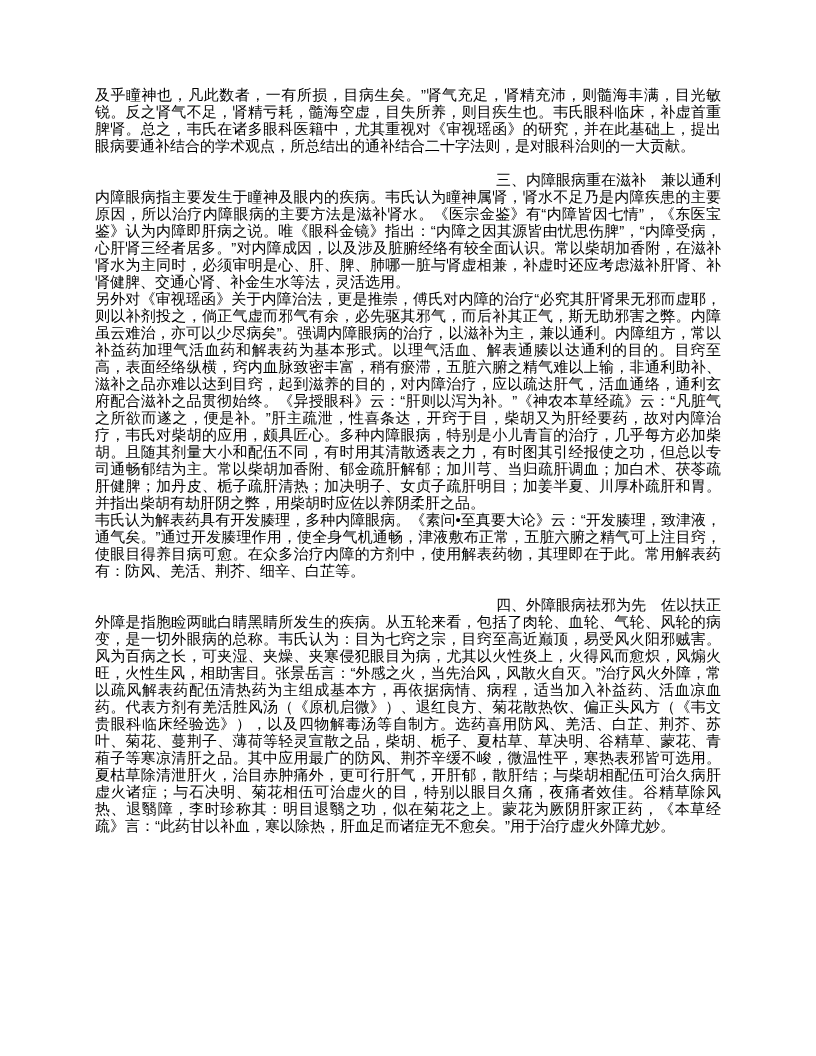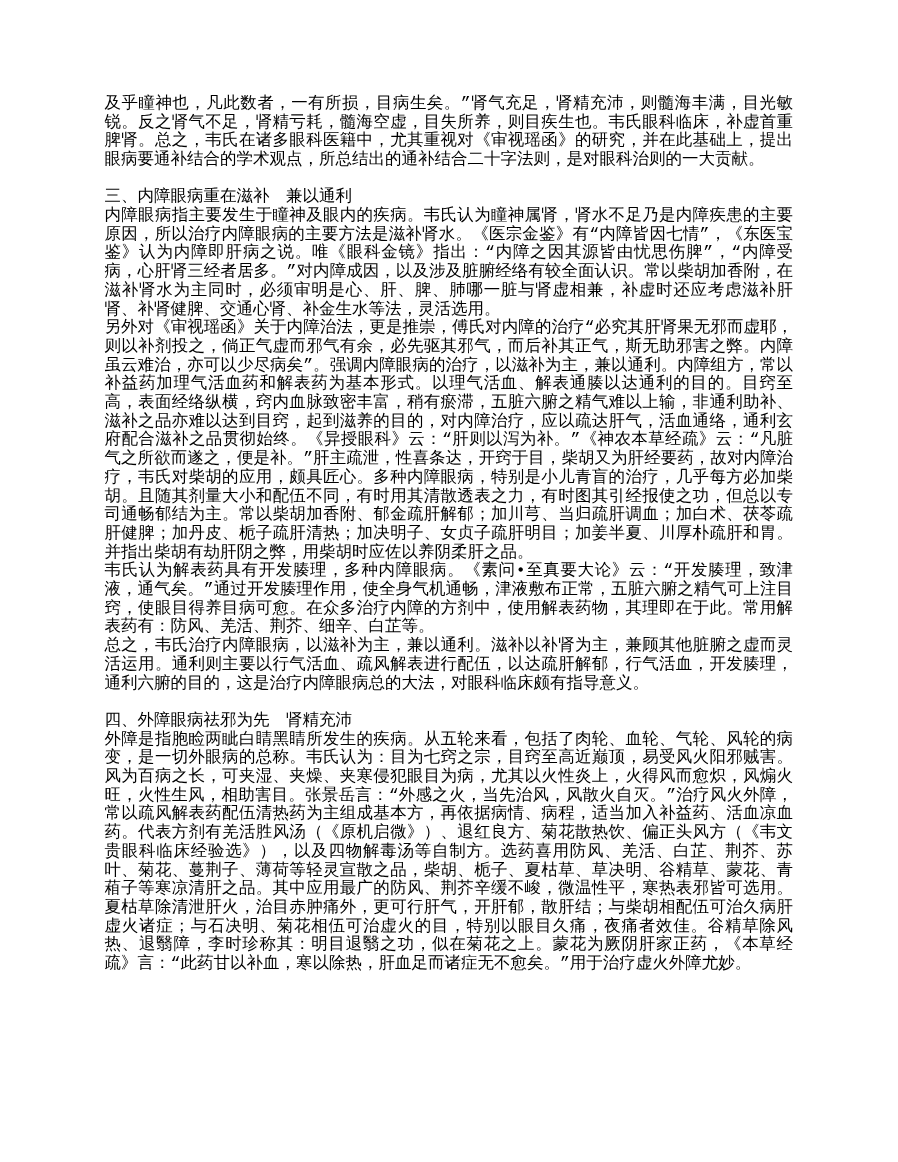--- a/index.html
+++ b/index.html
@@ -13,41 +13,40 @@
     position: relative;
     overflow: hidden;
   }
   .page {
     box-sizing: border-box;
     width: 816px;
     height: 1056px;
     padding: 86px 95px 70px 95px;
     background: #ffffff;
     color: #000000;
-    font-family: Liberation Mono, monospace;
+    font-family: Liberation Sans, sans-serif;
     font-size: 15px;
     line-height: 17px;
   }
   .para {
     margin: 0;
     text-align: justify;
     text-justify: inter-character;
     word-break: break-all;
   }
   .heading {
     margin: 17px 0 0 0;
-    text-align: left;
+    text-align: right;
     word-break: break-all;
   }
 </style>
 </head>
 <body>
 
 <div class="page">
   <p class="para">及乎瞳神也，凡此数者，一有所损，目病生矣。”肾气充足，肾精充沛，则髓海丰满，目光敏锐。反之肾气不足，肾精亏耗，髓海空虚，目失所养，则目疾生也。韦氏眼科临床，补虚首重脾肾。总之，韦氏在诸多眼科医籍中，尤其重视对《审视瑶函》的研究，并在此基础上，提出眼病要通补结合的学术观点，所总结出的通补结合二十字法则，是对眼科治则的一大贡献。</p>
   <p class="heading">三、内障眼病重在滋补　兼以通利</p>
   <p class="para">内障眼病指主要发生于瞳神及眼内的疾病。韦氏认为瞳神属肾，肾水不足乃是内障疾患的主要原因，所以治疗内障眼病的主要方法是滋补肾水。《医宗金鉴》有“内障皆因七情”，《东医宝鉴》认为内障即肝病之说。唯《眼科金镜》指出：“内障之因其源皆由忧思伤脾”，“内障受病，心肝肾三经者居多。”对内障成因，以及涉及脏腑经络有较全面认识。常以柴胡加香附，在滋补肾水为主同时，必须审明是心、肝、脾、肺哪一脏与肾虚相兼，补虚时还应考虑滋补肝肾、补肾健脾、交通心肾、补金生水等法，灵活选用。</p>
   <p class="para">另外对《审视瑶函》关于内障治法，更是推崇，傅氏对内障的治疗“必究其肝肾果无邪而虚耶，则以补剂投之，倘正气虚而邪气有余，必先驱其邪气，而后补其正气，斯无助邪害之弊。内障虽云难治，亦可以少尽病矣”。强调内障眼病的治疗，以滋补为主，兼以通利。内障组方，常以补益药加理气活血药和解表药为基本形式。以理气活血、解表通腠以达通利的目的。目窍至高，表面经络纵横，窍内血脉致密丰富，稍有瘀滞，五脏六腑之精气难以上输，非通利助补、滋补之品亦难以达到目窍，起到滋养的目的，对内障治疗，应以疏达肝气，活血通络，通利玄府配合滋补之品贯彻始终。《异授眼科》云：“肝则以泻为补。”《神农本草经疏》云：“凡脏气之所欲而遂之，便是补。”肝主疏泄，性喜条达，开窍于目，柴胡又为肝经要药，故对内障治疗，韦氏对柴胡的应用，颇具匠心。多种内障眼病，特别是小儿青盲的治疗，几乎每方必加柴胡。且随其剂量大小和配伍不同，有时用其清散透表之力，有时图其引经报使之功，但总以专司通畅郁结为主。常以柴胡加香附、郁金疏肝解郁；加川芎、当归疏肝调血；加白术、茯苓疏肝健脾；加丹皮、栀子疏肝清热；加决明子、女贞子疏肝明目；加姜半夏、川厚朴疏肝和胃。并指出柴胡有劫肝阴之弊，用柴胡时应佐以养阴柔肝之品。</p>
   <p class="para">韦氏认为解表药具有开发腠理，多种内障眼病。《素问•至真要大论》云：“开发腠理，致津液，通气矣。”通过开发腠理作用，使全身气机通畅，津液敷布正常，五脏六腑之精气可上注目窍，使眼目得养目病可愈。在众多治疗内障的方剂中，使用解表药物，其理即在于此。常用解表药有：防风、羌活、荆芥、细辛、白芷等。</p>
-  <p class="para">总之，韦氏治疗内障眼病，以滋补为主，兼以通利。滋补以补肾为主，兼顾其他脏腑之虚而灵活运用。通利则主要以行气活血、疏风解表进行配伍，以达疏肝解郁，行气活血，开发腠理，通利六腑的目的，这是治疗内障眼病总的大法，对眼科临床颇有指导意义。</p>
-  <p class="heading">四、外障眼病祛邪为先　肾精充沛</p>
+  <p class="heading">四、外障眼病祛邪为先　佐以扶正</p>
   <p class="para">外障是指胞睑两眦白睛黑睛所发生的疾病。从五轮来看，包括了肉轮、血轮、气轮、风轮的病变，是一切外眼病的总称。韦氏认为：目为七窍之宗，目窍至高近巅顶，易受风火阳邪贼害。风为百病之长，可夹湿、夹燥、夹寒侵犯眼目为病，尤其以火性炎上，火得风而愈炽，风煽火旺，火性生风，相助害目。张景岳言：“外感之火，当先治风，风散火自灭。”治疗风火外障，常以疏风解表药配伍清热药为主组成基本方，再依据病情、病程，适当加入补益药、活血凉血药。代表方剂有羌活胜风汤（《原机启微》）、退红良方、菊花散热饮、偏正头风方（《韦文贵眼科临床经验选》），以及四物解毒汤等自制方。选药喜用防风、羌活、白芷、荆芥、苏叶、菊花、蔓荆子、薄荷等轻灵宣散之品，柴胡、栀子、夏枯草、草决明、谷精草、蒙花、青葙子等寒凉清肝之品。其中应用最广的防风、荆芥辛缓不峻，微温性平，寒热表邪皆可选用。夏枯草除清泄肝火，治目赤肿痛外，更可行肝气，开肝郁，散肝结；与柴胡相配伍可治久病肝虚火诸症；与石决明、菊花相伍可治虚火的目，特别以眼目久痛，夜痛者效佳。谷精草除风热、退翳障，李时珍称其：明目退翳之功，似在菊花之上。蒙花为厥阴肝家正药，《本草经疏》言：“此药甘以补血，寒以除热，肝血足而诸症无不愈矣。”用于治疗虚火外障尤妙。</p>
 </div>
 
 </body></html>

